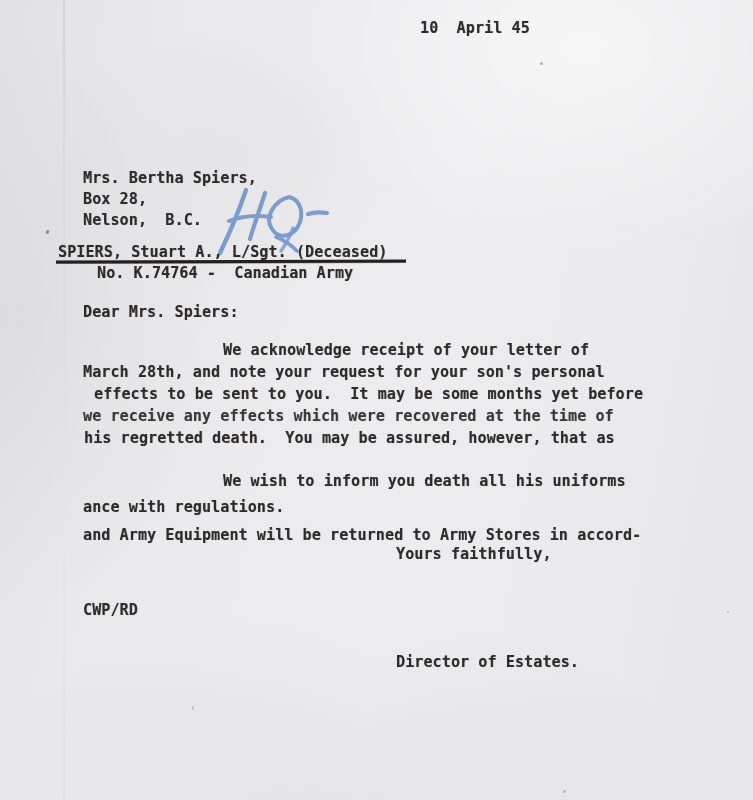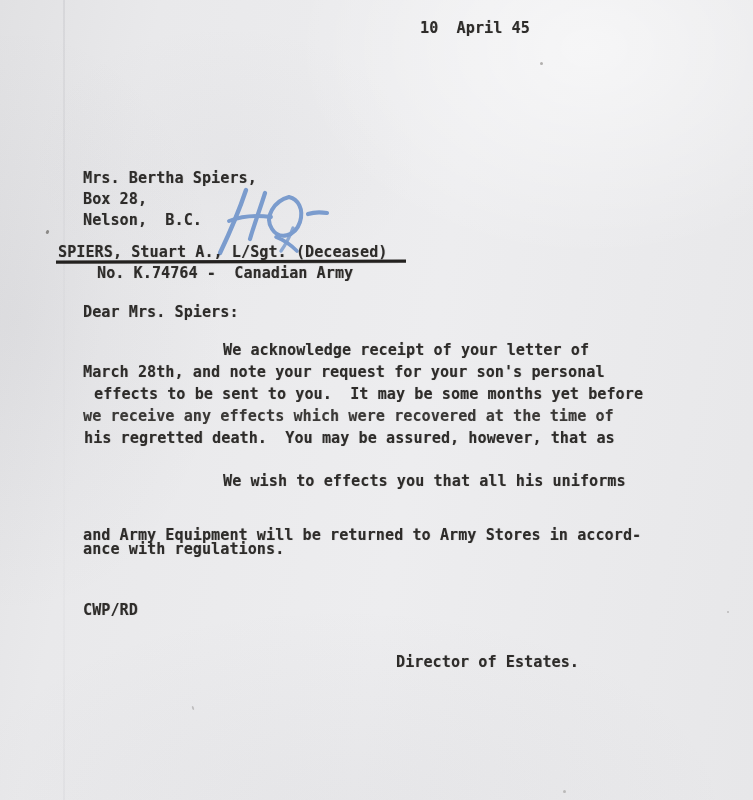--- a/index.html
+++ b/index.html
@@ -76,24 +76,25 @@
   <div class="tw" style="left:73px; top:265px;margin-left:24px;">No. K.74764 -  Canadian Army</div>
 
   <div class="tw" style="left:83px; top:304px;">Dear Mrs. Spiers:</div>
 
   <div class="tw" style="left:223px; top:342px;">We acknowledge receipt of your letter of</div>
   <div class="tw" style="left:83px; top:364px;">March 28th, and note your request for your son's personal</div>
   <div class="tw" style="left:94px; top:386px;">effects to be sent to you.  It may be some months yet before</div>
   <div class="tw faded" style="left:83px; top:408px;">we receive any effects which were recovered at the time of</div>
   <div class="tw" style="left:84px; top:430px;">his regretted death.  You may be assured, however, that as</div>
 
-  <div class="tw" style="left:223px; top:473px;">We wish to effects you that all his uniforms</div>
+  <div class="tw" style="left:223px; top:473px;">We wish to inform you death all his uniforms</div>
   <div class="tw" style="left:83px; top:495px;margin-top:32px;">and Army Equipment will be returned to Army Stores in accord-</div>
-  <div class="tw" style="left:83px; top:541px;text-align:right;">ance with regulations.</div>
+  <div class="tw" style="left:83px; top:499px;text-align:right;">ance with regulations.</div>
 
+  <div class="tw" style="left:396px; top:546px;">Yours faithfully,</div>
 
   <div class="tw" style="left:83px; top:602px;">CWP/RD</div>
   <div class="tw" style="left:396px; top:622px;margin-top:32px;">Director of Estates.</div>
 
   <div class="speck s1"></div>
   <div class="speck s2"></div>
   <div class="speck s3"></div>
   <div class="speck s4"></div>
   <div class="speck s5"></div>
 

